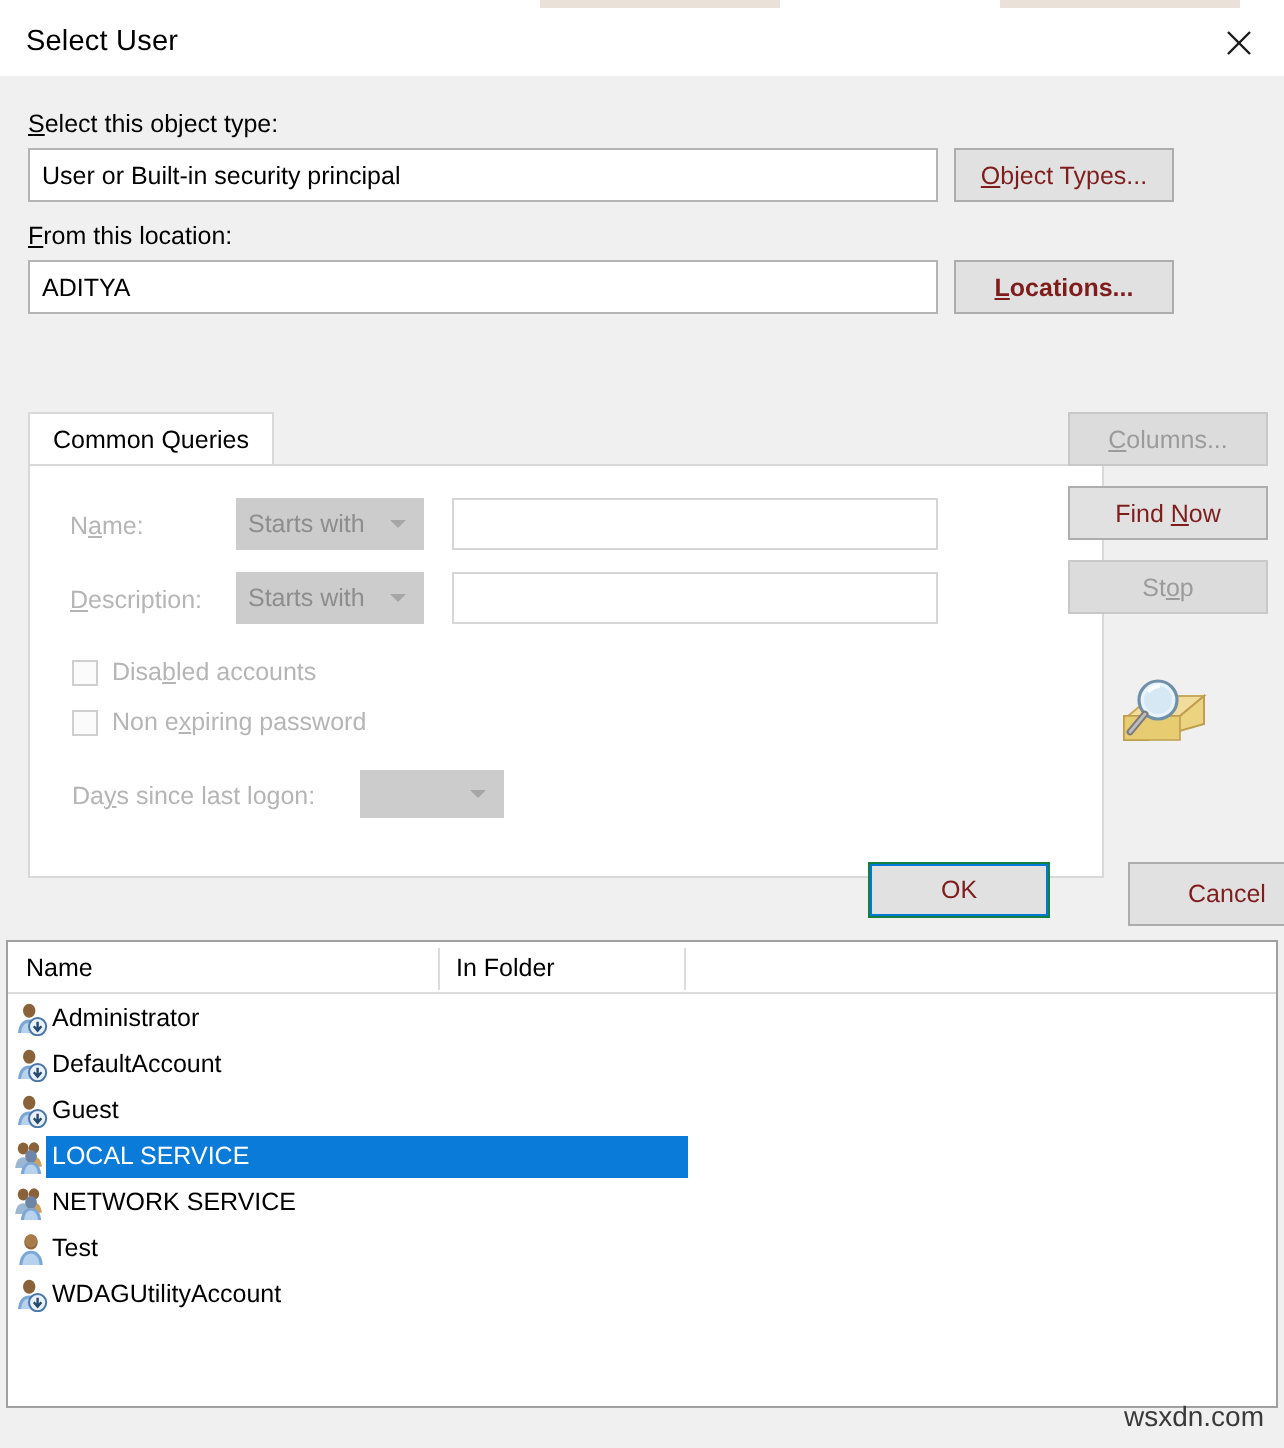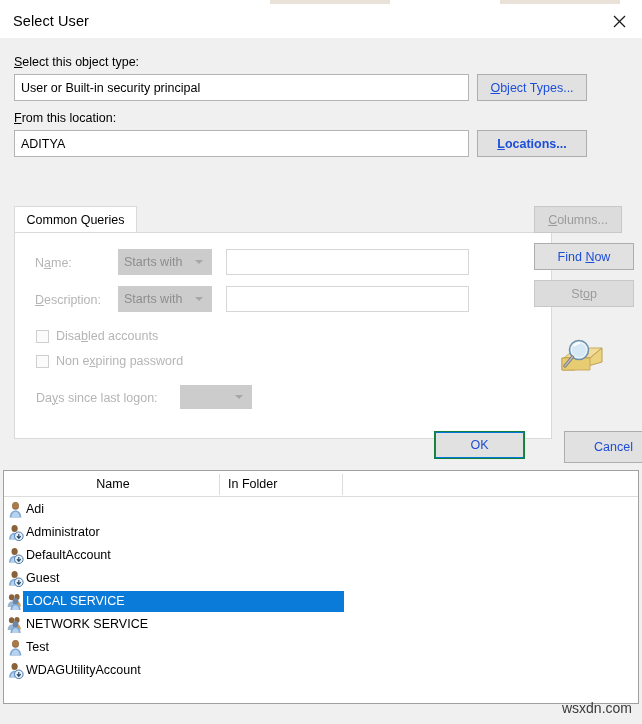--- a/index.html
+++ b/index.html
@@ -92,21 +92,21 @@
     align-items: center;
     font-family: "Liberation Sans", sans-serif;
   }
 
   .btn {
     position: absolute;
     background: #e1e1e1;
     border: 1px solid #adadad;
     box-sizing: border-box;
     font-size: 12.5px;
-    color: #1d4ed8;
+    color: #7f1d1d;
     display: flex;
     align-items: center;
     justify-content: center;
     font-family: "Liberation Sans", sans-serif;
     white-space: nowrap;
   }
   .btn.disabled {
     color: #9b9b9b;
     background: #dcdcdc;
     border-color: #c8c8c8;
@@ -339,21 +339,21 @@
 
       <div class="lbl dim-lbl" style="left:21px; top:158px;">
         <span>Da</span><span class="u">y</span><span>s since last logon:</span>
       </div>
       <div class="combo" style="left:165px; top:152px; width:72px; height:24px;">
         <span></span>
         <span class="arrow"></span>
       </div>
     </div>
 
-    <div class="btn disabled" style="left:534px; top:168px; width:88px; height:27px;">
+    <div class="btn disabled" style="left:534px; top:168px; width:100px; height:27px;">
       <span><span class="u">C</span>olumns...</span>
     </div>
     <div class="btn" style="left:534px; top:205px; width:100px; height:27px;">
       <span>Find <span class="u">N</span>ow</span>
     </div>
     <div class="btn disabled" style="left:534px; top:242px; width:100px; height:27px;">
       <span>St<span class="u">o</span>p</span>
     </div>
 
     <div style="position:absolute; left:558px; top:298px; width:48px; height:42px;">
@@ -380,41 +380,31 @@
       <span>Cancel</span>
     </div>
 
     <div class="results-label">
       <span>Search res</span><span class="u">u</span><span>lts:</span>
     </div>
   </div>
 
   <div class="listbox">
     <div class="list-header">
-      <div class="col-head" style="left:9px; width:200px;justify-content:center;">
+      <div class="col-head" style="left:9px; width:200px;">
         <span>Name</span>
       </div>
       <div class="col-sep" style="left:215px;"></div>
       <div class="col-head" style="left:224px; width:110px;">
         <span>In Folder</span>
       </div>
       <div class="col-sep" style="left:338px;"></div>
     </div>
 
     <div class="rows" id="rows">
-        <div class="row">
-          <span class="row-icon"><svg width="17" height="17" viewBox="0 0 17 17">
-              <ellipse cx="8.5" cy="5" rx="3.4" ry="3.8" fill="#8a6239"></ellipse>
-              <ellipse cx="8.5" cy="4.4" rx="3.1" ry="3.3" fill="#a97b4a"></ellipse>
-              <path d="M2.6 16.5 C3 11.6 5.4 9.4 8.5 9.4 C11.6 9.4 14 11.6 14.4 16.5 Z" fill="#7ba7d7"></path>
-              <path d="M4.2 16.5 C4.6 12.6 6.3 10.8 8.5 10.8 C10.7 10.8 12.4 12.6 12.8 16.5 Z" fill="#b6d2ec"></path>
-            </svg></span>
-          <span class="row-name">Adi</span>
-          <span class="row-name" style="left: 224px; color: rgb(0, 0, 0);"></span>
-        </div>
         <div class="row">
           <span class="row-icon"><svg width="17" height="17" viewBox="0 0 17 17">
               <ellipse cx="7.6" cy="4.4" rx="3.1" ry="3.5" fill="#8a6239"></ellipse>
               <path d="M2 15.5 C2.4 10.9 4.7 8.8 7.6 8.8 C10.5 8.8 12.8 10.9 13.2 15.5 Z" fill="#7ba7d7"></path>
               <path d="M3.5 15.5 C3.9 11.9 5.5 10.2 7.6 10.2 C9.7 10.2 11.3 11.9 11.7 15.5 Z" fill="#b6d2ec"></path>
               <circle cx="11.8" cy="12.3" r="4.3" fill="#e9f2fa" stroke="#4a76a8" stroke-width="1"></circle>
               <path d="M11.8 9.9 L11.8 13.6 M9.9 12.1 L11.8 14.3 L13.7 12.1" stroke="#27496d" stroke-width="1.2" fill="none"></path>
             </svg></span>
           <span class="row-name">Administrator</span>
           <span class="row-name" style="left: 224px; color: rgb(0, 0, 0);"></span>

